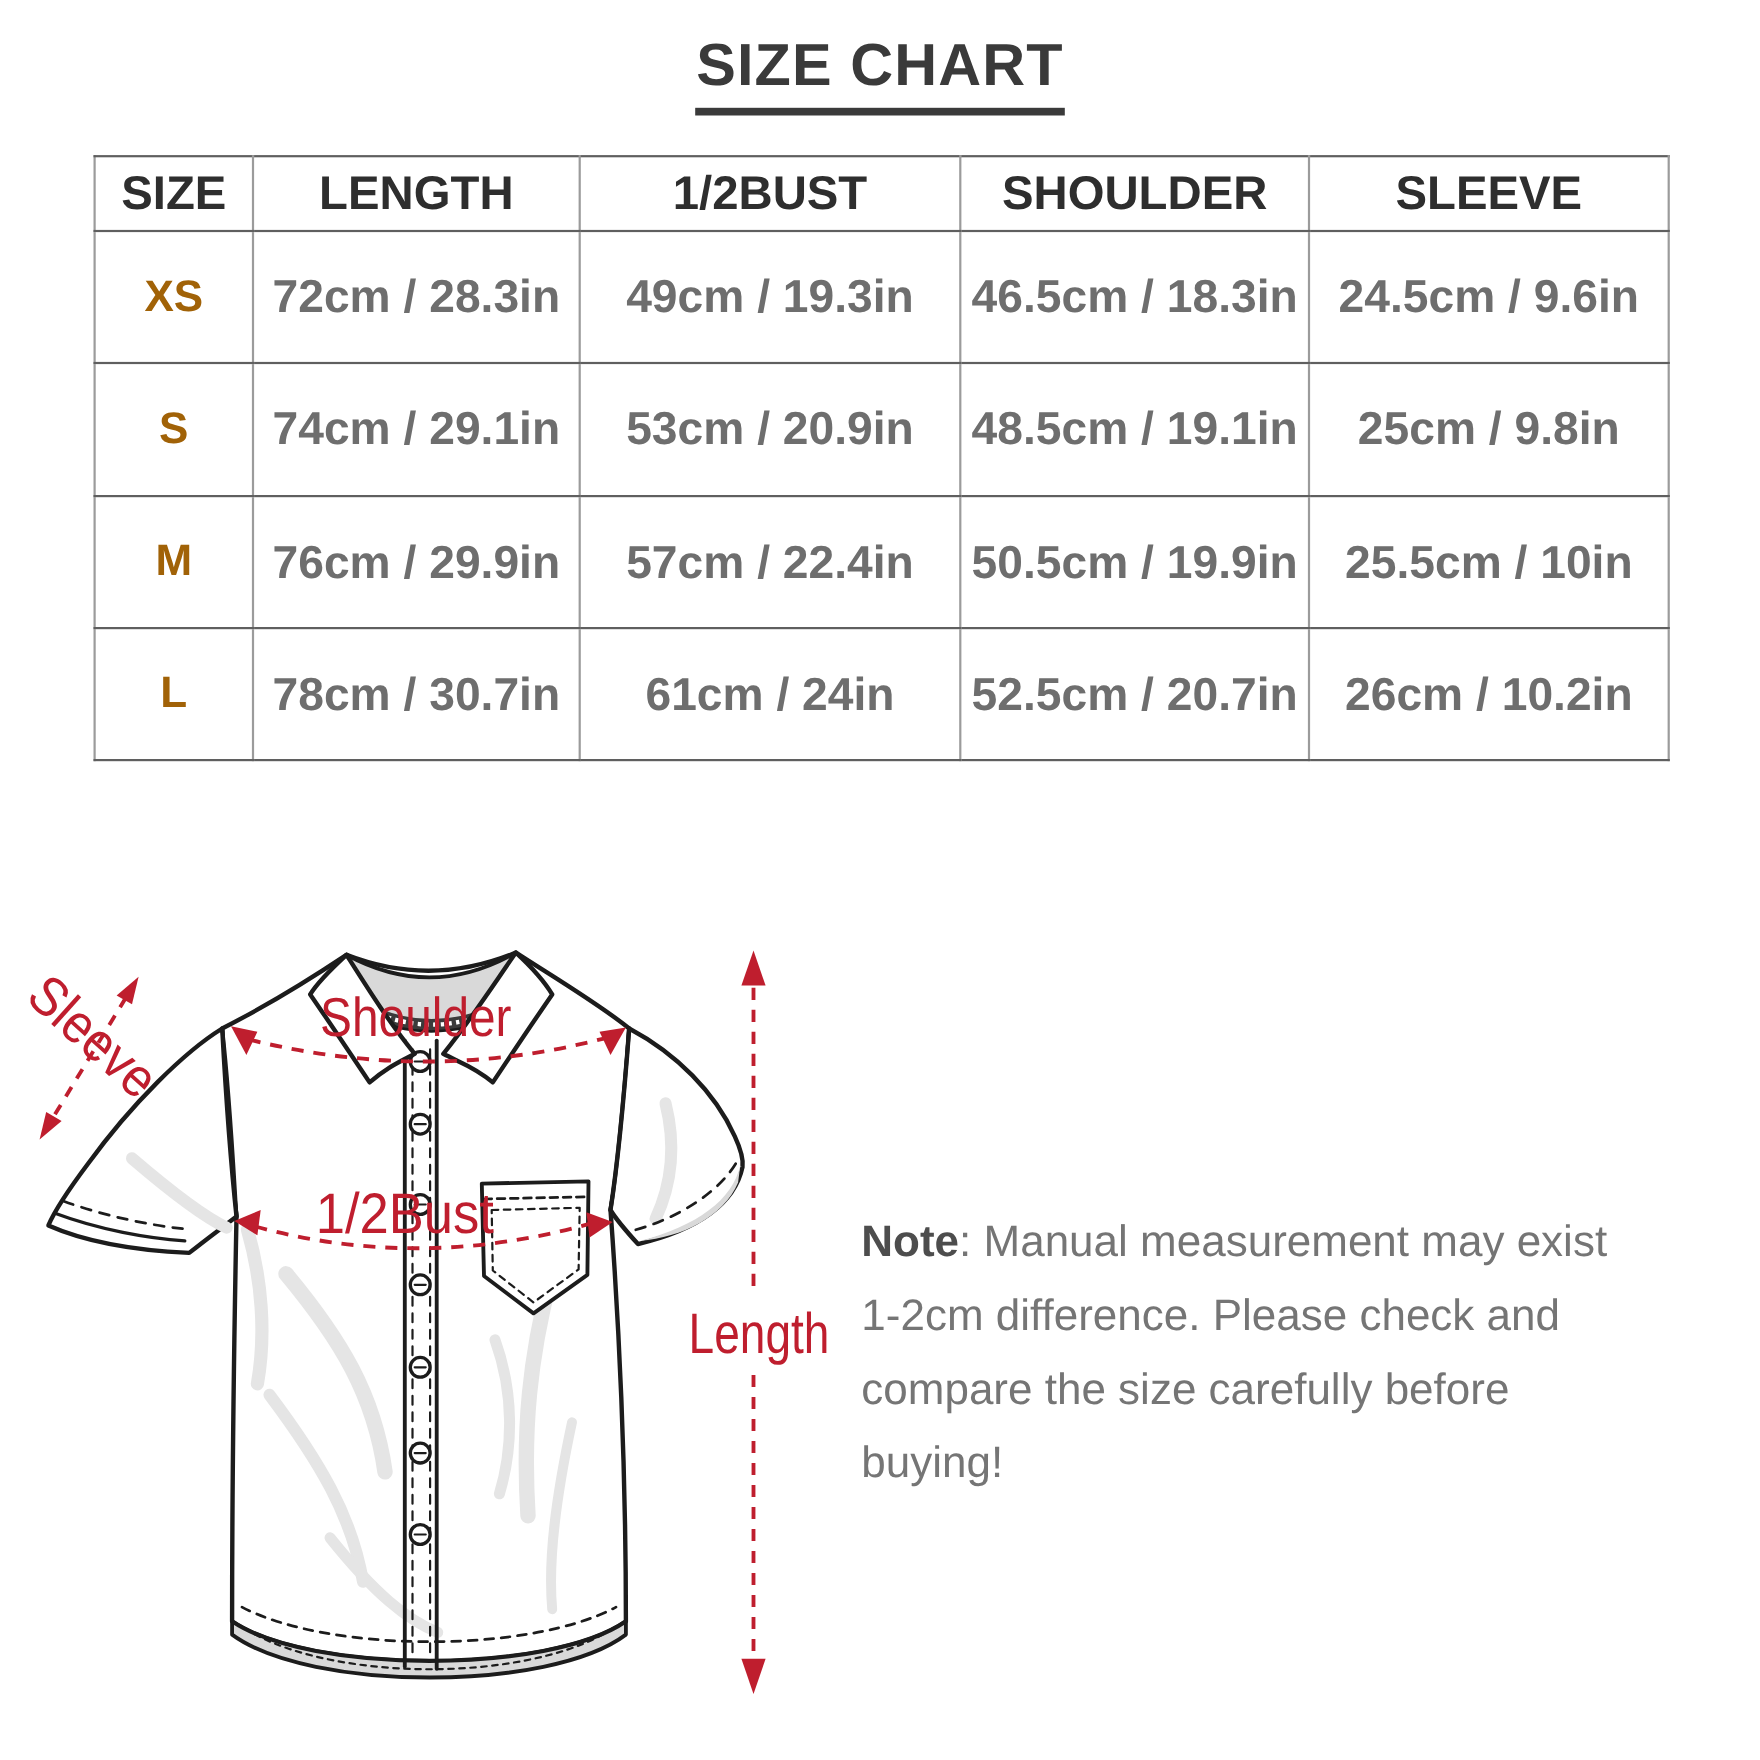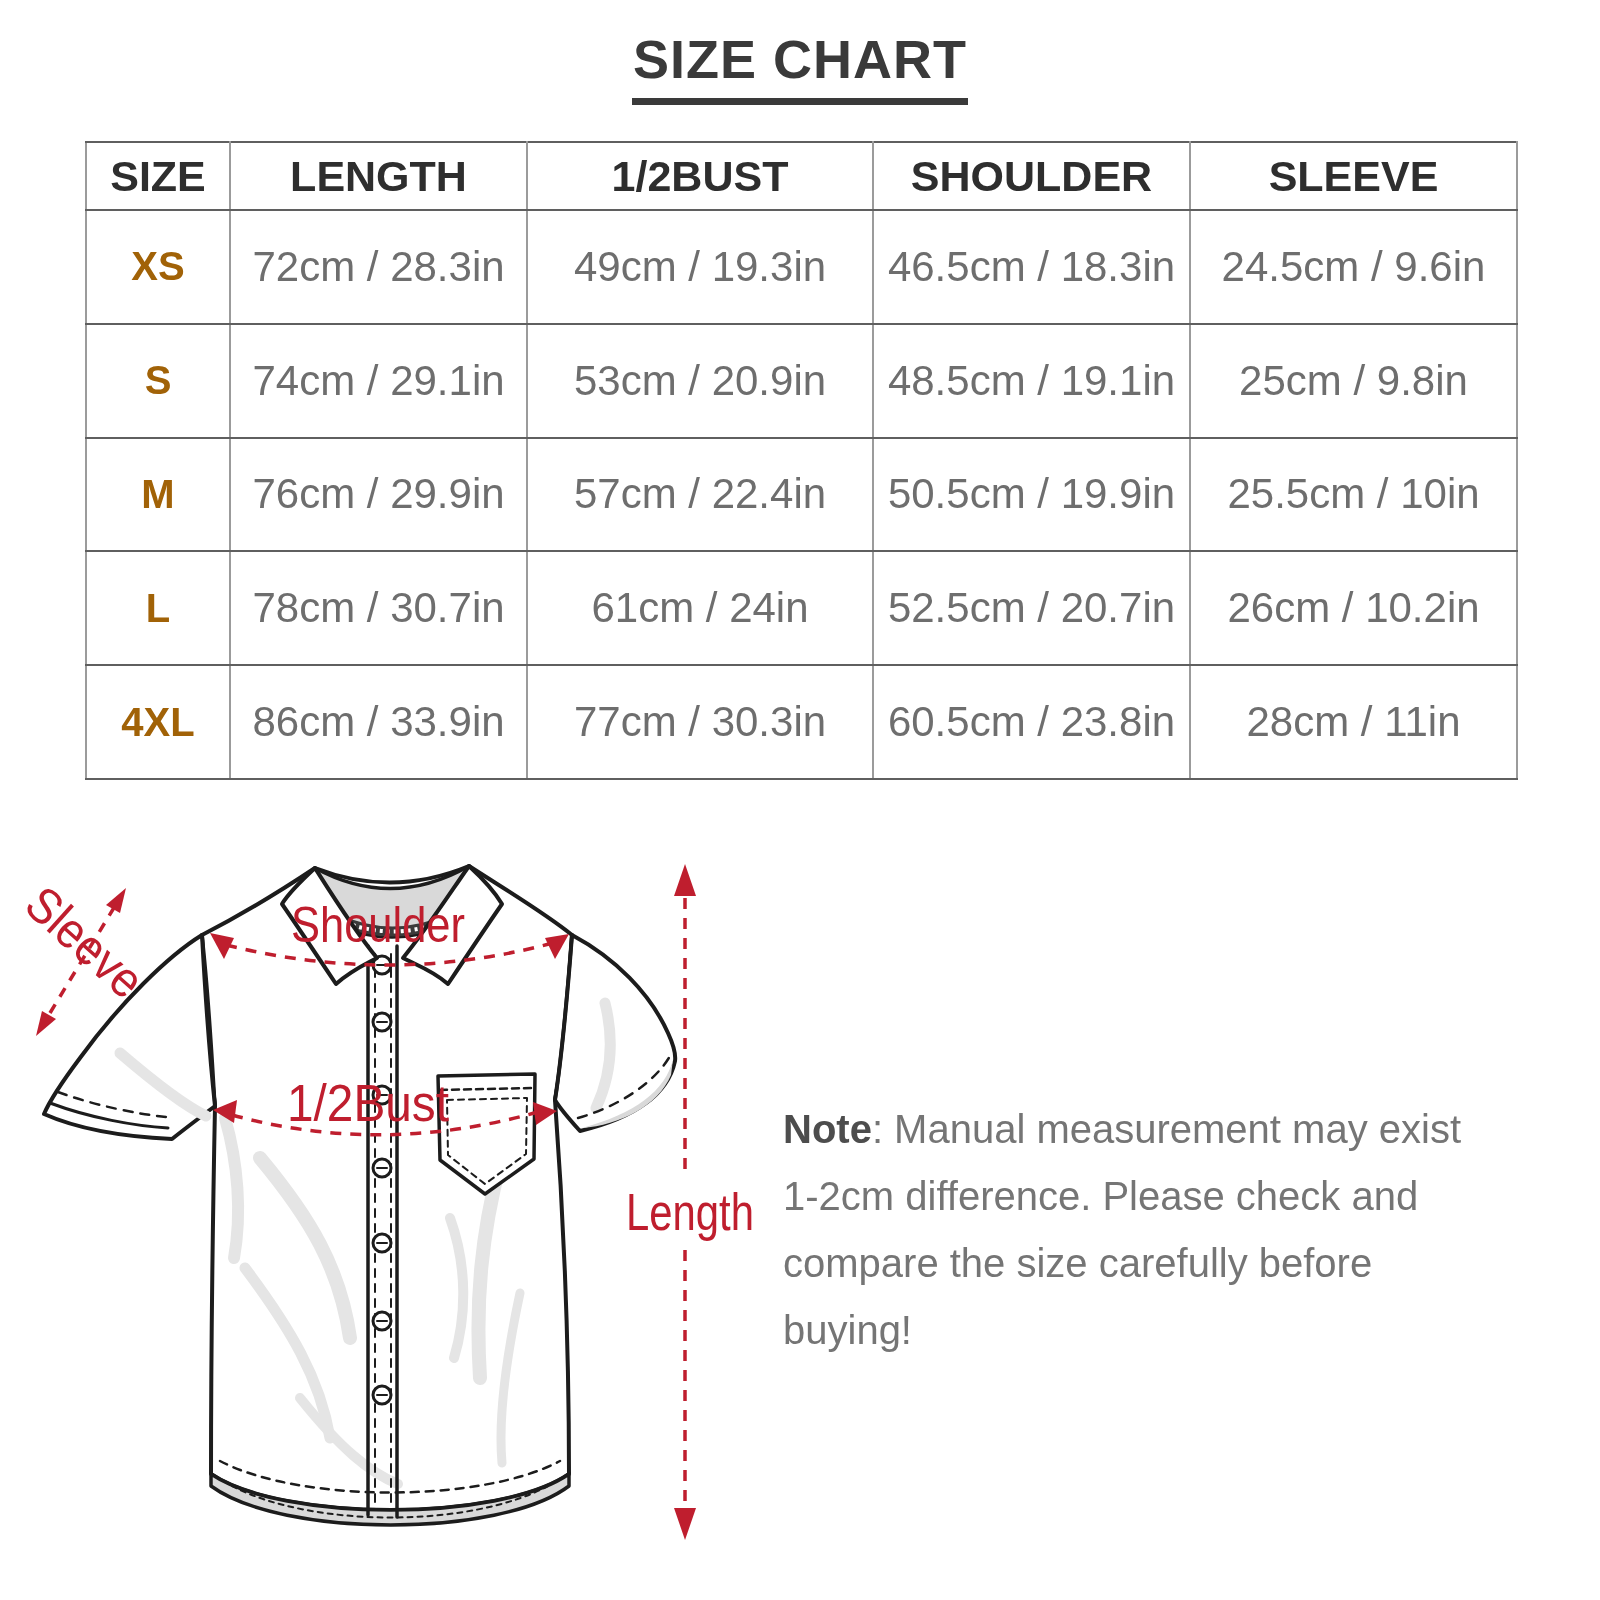--- a/index.html
+++ b/index.html
@@ -7,30 +7,30 @@
     width:1600px;height:1600px;position:relative;background:#ffffff;
     font-family:"Liberation Sans", sans-serif;overflow:hidden;
   }
   
   .title-wrap{position:absolute;top:30px;left:0;width:1600px;text-align:center;}
   .title{display:inline-block;font-size:54px;font-weight:bold;color:#3a3a3a;
          letter-spacing:1px;line-height:1.1;}
   .title-underline{width:336px;height:7px;background:#3a3a3a;margin:9px auto 0 auto;}
   
   .size-table{
-    position:absolute;left:85px;top:141px;width:1431px;height:639px;
+    position:absolute;left:85px;top:141px;width:1431px;height:551px;
     border-collapse:collapse;table-layout:fixed;text-align:center;
   }
   .size-table th,.size-table td{
     border-left:2px solid #9b9b9b;border-right:2px solid #9b9b9b;
     border-top:2px solid #5f5f5f;border-bottom:2px solid #5f5f5f;
     padding:0;vertical-align:middle;white-space:nowrap;
   }
   .size-table th{font-size:43px;font-weight:bold;color:#2e2e2e;height:66px;}
-  .size-table td{font-size:42px;font-weight:normal;color:#6e6e6e;}
+  .size-table td{font-size:42px;font-weight:bold;color:#6e6e6e;}
   .size-table td.size-cell{font-size:40px;font-weight:bold;color:#a16207;}
   
   .note{
     position:absolute;left:783px;top:1056px;width:700px;
     font-size:40px;line-height:67px;color:#757575;
   }
   .note b{color:#4d4d4d;font-weight:bold;}
   
   .diagram{position:absolute;left:20px;top:818px;width:750px;height:770px;}
   .diagram svg{display:block;}
@@ -89,27 +89,20 @@
       <td>50.5cm / 19.9in</td>
       <td>25.5cm / 10in</td>
     </tr>
     <tr>
       <td class="size-cell">L</td>
       <td>78cm / 30.7in</td>
       <td>61cm / 24in</td>
       <td>52.5cm / 20.7in</td>
       <td>26cm / 10.2in</td>
     </tr>
-    <tr>
-      <td class="size-cell">4XL</td>
-      <td>86cm / 33.9in</td>
-      <td>77cm / 30.3in</td>
-      <td>60.5cm / 23.8in</td>
-      <td>28cm / 11in</td>
-    </tr>
   </tbody>
 </table>
 
 <div class="diagram">
 <svg width="750" height="770" viewBox="0 0 750 770" xmlns="http://www.w3.org/2000/svg">
 
   <g>
     <path class="ln fillwhite" stroke-width="4" d="M182,117 C225,95 262,72 295,50 Q372,80 449,48 C486,72 525,95 552,117 C548,180 543,240 535,282 C543,390 549,520 549,656 C480,704 262,704 191,656 C191,520 193,390 195,288 C188,235 184,170 182,117 Z"></path>
   </g>
 

